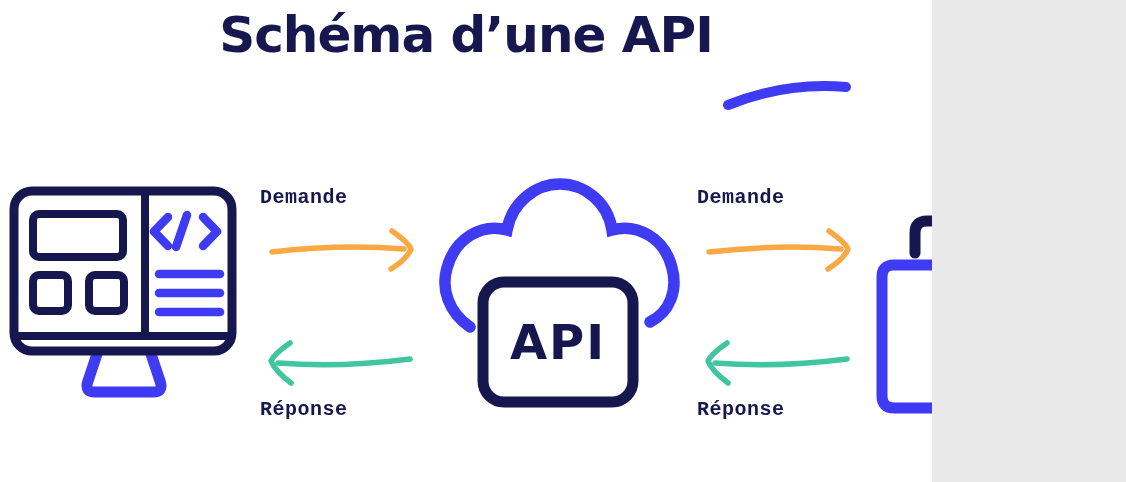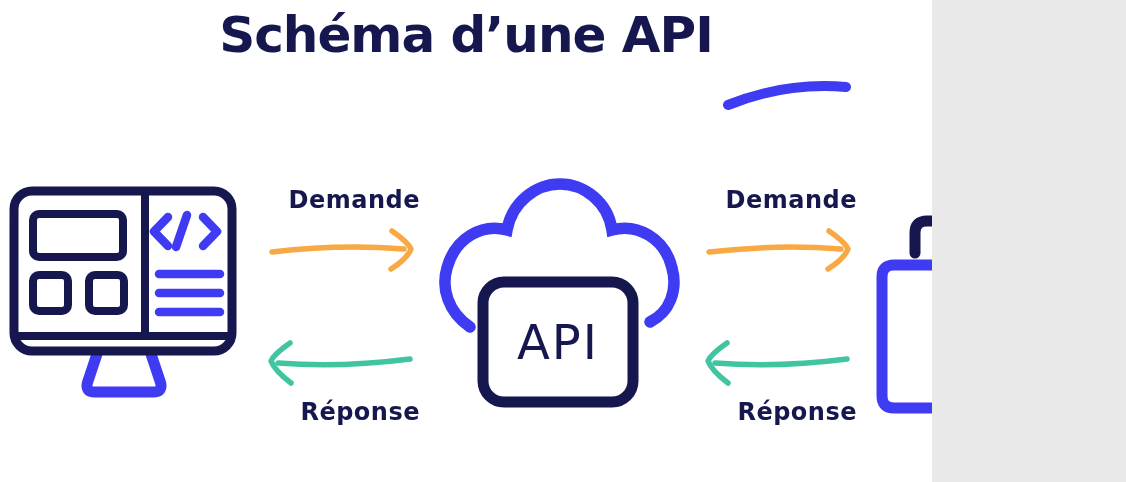--- a/index.html
+++ b/index.html
@@ -24,33 +24,34 @@
     text-align:center;
     font-size:50px;
     font-weight:800;
     letter-spacing:-1px;
     color:var(--navy);
   }
   .abs{position:absolute;}
   .arrow-label{
     position:absolute;
     width:160px;
-    text-align:right;
-    font-size:24px;
+    text-align:left;
+    font-size:20px;
     font-weight:600;
     letter-spacing:0.5px;
     color:var(--navy);
+    font-family:Liberation Mono, monospace;
   }
   .api-label{
     position:absolute;
     left:483px;top:282px;
     width:150px;height:120px;
     display:flex;align-items:center;justify-content:center;
     font-size:48px;
-    font-weight:400;
+    font-weight:700;
     letter-spacing:2px;
     color:var(--navy);
   }
   svg{display:block;}
 </style>
 </head>
 <body>
 
 <div class="canvas">
 

